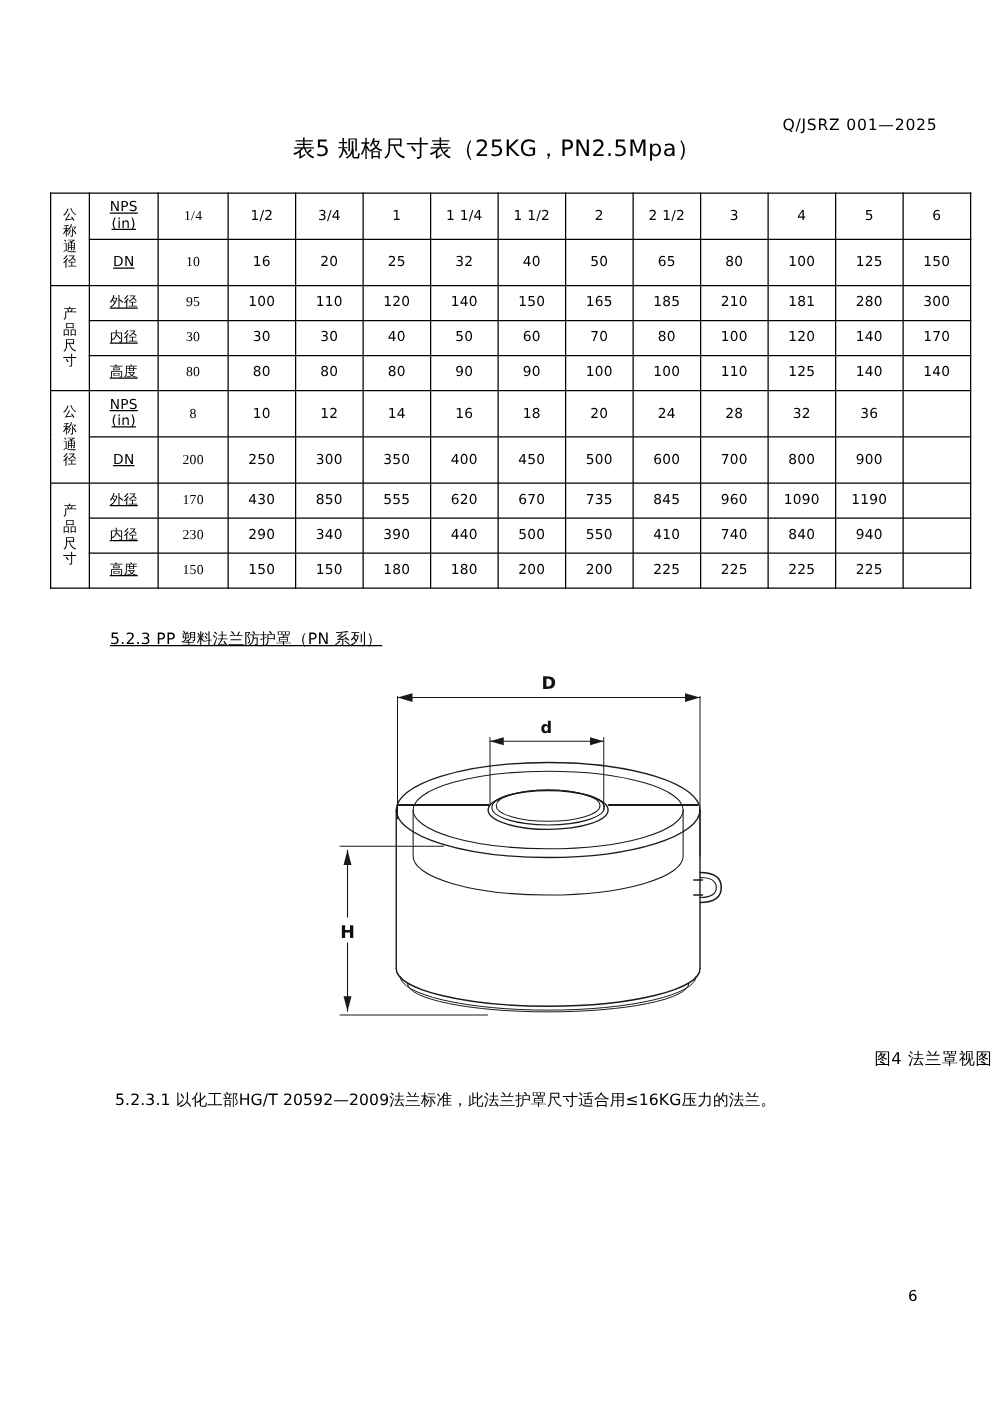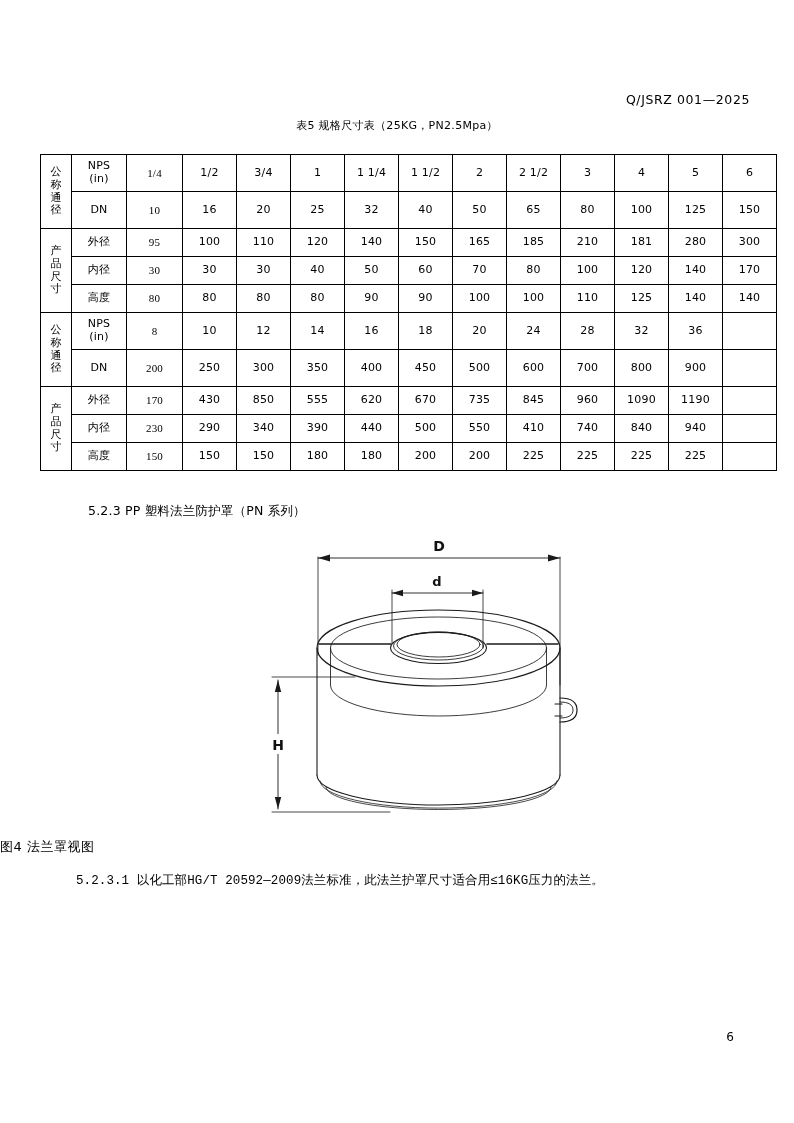--- a/index.html
+++ b/index.html
@@ -27,25 +27,25 @@
     top: 92px;
     right: 44px;
     font-size: 12.5px;
     letter-spacing: 0.6px;
     white-space: nowrap;
   }
 
   
   .table-title {
     position: absolute;
-    top: 118px;
+    top: 107px;
     left: 0;
     width: 794px;
     text-align: center;
-    font-size: 11px;
+    font-size: 18px;
     letter-spacing: 0.3px;
   }
 
   
   .spec-table-wrap {
     position: absolute;
     left: 40px;
     top: 154px;
     width: 714px;
   }
@@ -70,66 +70,67 @@
     line-height: 1.12;
     letter-spacing: 0px;
     padding: 2px 0;
   }
   td.grp span {
     display: block;
   }
   td.sub {
     width: 52px;
     font-size: 11px;
+    text-decoration: underline;
   }
   td.sub .nps-l1 { display: block; }
   td.sub .nps-l2 { display: block; }
   td.d0 { width: 53px; font-family: Liberation Serif, serif; }
   td.d  { width: 51px; }
   tr.tall td { height: 36px; }
 
   
   .sec-head {
     position: absolute;
     top: 503px;
     left: 88px;
     font-size: 12.5px;
     letter-spacing: 0.2px;
+    text-decoration: underline;
   }
 
   
   .figure {
     position: absolute;
     left: 240px;
     top: 535px;
     width: 360px;
     height: 300px;
   }
   .figure svg { display: block; }
 
   .fig-caption {
     position: absolute;
     top: 838px;
     left: 0;
     width: 794px;
-    text-align: left;
+    text-align: right;
     font-size: 13px;
     letter-spacing: 0.5px;
   }
 
   
   .para {
     position: absolute;
     top: 872px;
-    left: 76px;
+    left: 92px;
     width: 640px;
     font-size: 12.5px;
     letter-spacing: 0.1px;
     white-space: nowrap;
-    font-family: Liberation Mono, monospace;
   }
 
   
   .page-no {
     position: absolute;
     top: 1030px;
     right: 60px;
     font-size: 12px;
   }
 </style>

